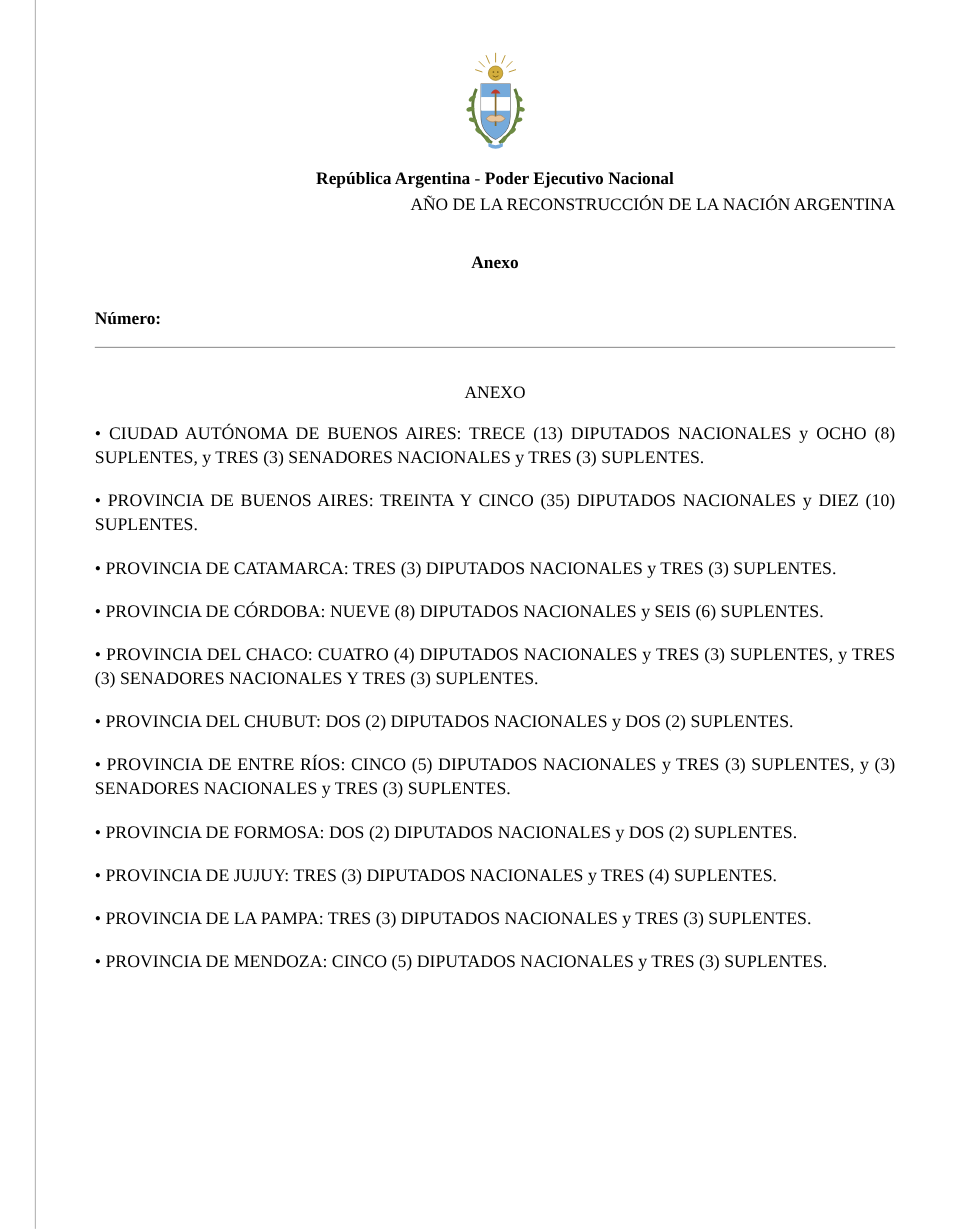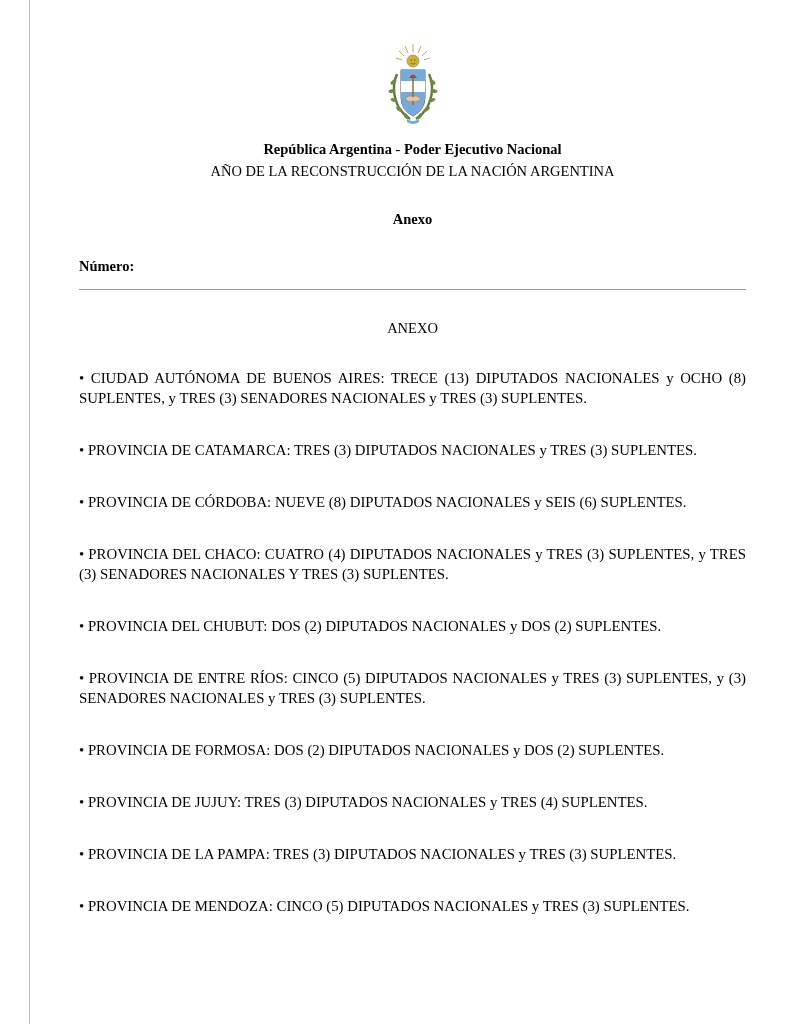--- a/index.html
+++ b/index.html
@@ -44,21 +44,21 @@
     display: block;
   }
   .org-line {
     text-align: center;
     font-size: 14.5px;
     margin-top: 8px;
     line-height: 1.35;
   }
   .org-line .b { font-weight: bold; }
   .year-line {
-    text-align: center;
+    text-align: right;
     font-size: 14.5px;
     margin-top: 2px;
     line-height: 1.35;
   }
   .anexo-title {
     text-align: center;
     font-weight: bold;
     font-size: 14.5px;
     margin-top: 30px;
   }
@@ -79,21 +79,21 @@
   }
   .section-title {
     text-align: center;
     font-size: 14.5px;
     margin-top: 30px;
   }
   .item {
     font-size: 14.8px;
     text-align: justify;
     text-justify: inter-word;
-    margin-top: 32px;
+    margin-top: 16px;
     line-height: 1.35;
   }
 </style>
 </head>
 <body>
 
 <div class="page">
 
   <div class="left-rule"></div>
 
@@ -157,20 +157,21 @@
       <span>Número:</span>
       <span></span>
     </div>
 
 
     <div class="hr"></div>
 
     <div class="section-title">ANEXO</div>
 
     <div class="item">• CIUDAD AUTÓNOMA DE BUENOS AIRES: TRECE (13) DIPUTADOS NACIONALES y OCHO (8) SUPLENTES, y TRES (3) SENADORES NACIONALES y TRES (3) SUPLENTES.</div>
+    <div class="item">• PROVINCIA DE BUENOS AIRES: TREINTA Y CINCO (35) DIPUTADOS NACIONALES y DIEZ (10) SUPLENTES.</div>
     <div class="item">• PROVINCIA DE CATAMARCA: TRES (3) DIPUTADOS NACIONALES y TRES (3) SUPLENTES.</div>
     <div class="item">• PROVINCIA DE CÓRDOBA: NUEVE (8) DIPUTADOS NACIONALES y SEIS (6) SUPLENTES.</div>
     <div class="item">• PROVINCIA DEL CHACO: CUATRO (4) DIPUTADOS NACIONALES y TRES (3) SUPLENTES, y TRES (3) SENADORES NACIONALES Y TRES (3) SUPLENTES.</div>
     <div class="item">• PROVINCIA DEL CHUBUT: DOS (2) DIPUTADOS NACIONALES y DOS (2) SUPLENTES.</div>
     <div class="item">• PROVINCIA DE ENTRE RÍOS: CINCO (5) DIPUTADOS NACIONALES y TRES (3) SUPLENTES, y (3) SENADORES NACIONALES y TRES (3) SUPLENTES.</div>
     <div class="item">• PROVINCIA DE FORMOSA: DOS (2) DIPUTADOS NACIONALES y DOS (2) SUPLENTES.</div>
     <div class="item">• PROVINCIA DE JUJUY: TRES (3) DIPUTADOS NACIONALES y TRES (4) SUPLENTES.</div>
     <div class="item">• PROVINCIA DE LA PAMPA: TRES (3) DIPUTADOS NACIONALES y TRES (3) SUPLENTES.</div>
     <div class="item">• PROVINCIA DE MENDOZA: CINCO (5) DIPUTADOS NACIONALES y TRES (3) SUPLENTES.</div>
 

